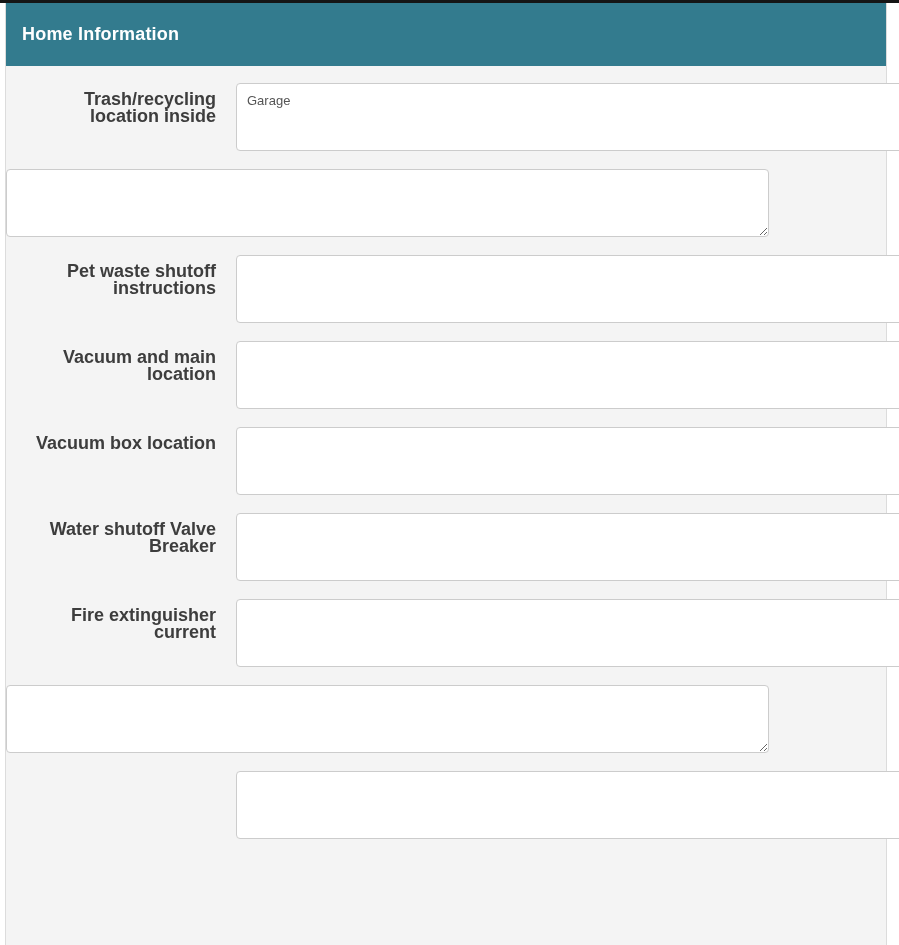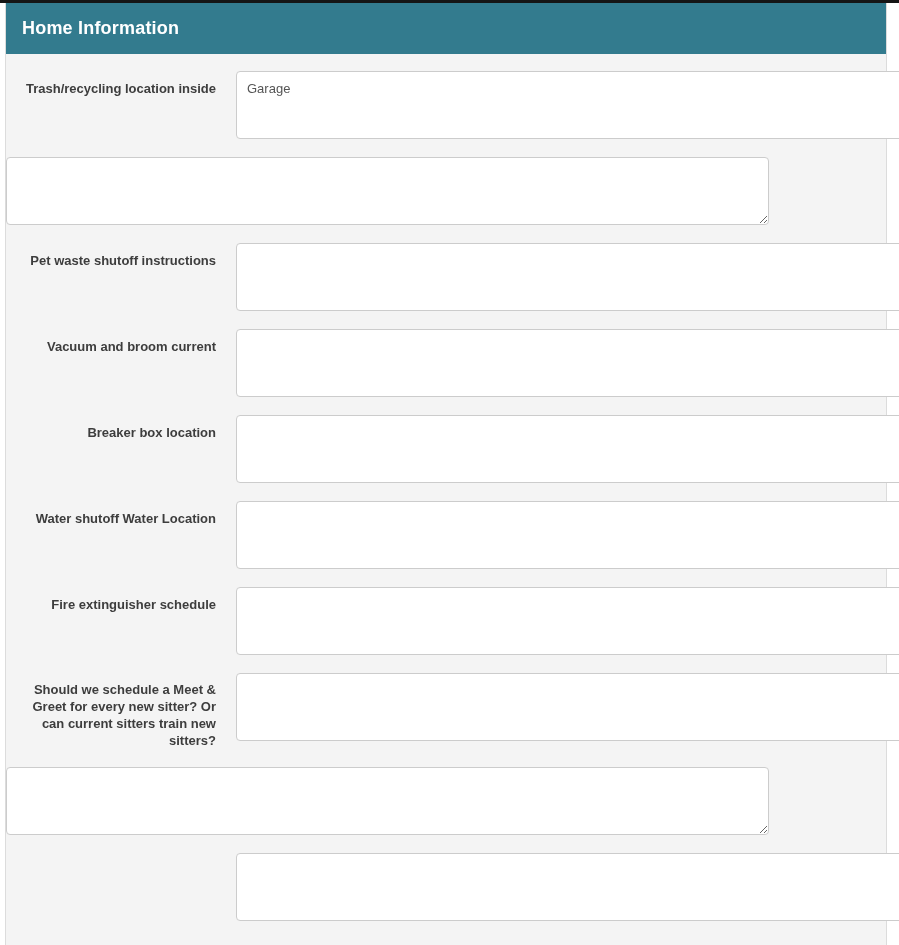--- a/index.html
+++ b/index.html
@@ -15,21 +15,21 @@
   }
   .panel {
     margin-left: 5px;
     width: 882px;
     min-height: 942px;
     background: #f4f4f4;
     border-left: 1px solid #dcdcdc;
     border-right: 1px solid #dcdcdc;
   }
   .panel-header {
-    height: 51px;
+    height: 63px;
     background: #337b8e;
     display: flex;
     align-items: center;
     padding: 0 16px;
   }
   .panel-title {
     color: #ffffff;
     font-size: 18px;
     font-weight: 700;
     letter-spacing: 0.2px;
@@ -42,21 +42,21 @@
     align-items: flex-start;
     margin-bottom: 18px;
   }
   .label-col {
     width: 230px;
     padding: 8px 20px 0 10px;
     text-align: right;
     flex: 0 0 auto;
   }
   .field-label {
-    font-size: 13px;
+    font-size: 18px;
     font-weight: 700;
     color: #3d3d3d;
     line-height: 17px;
     display: inline-block;
   }
   .input-col {
     flex: 1 1 auto;
   }
   textarea.field-textarea {
     display: block;
@@ -103,63 +103,55 @@
     <div class="label-col">
       <span class="field-label">Pet waste shutoff instructions</span>
     </div>
     <div class="input-col">
       <textarea class="field-textarea" style=""></textarea>
     </div>
   </div>
 
   <div class="form-row">
     <div class="label-col">
-      <span class="field-label">Vacuum and broom current</span>
+      <span class="field-label">Vacuum and main location</span>
     </div>
     <div class="input-col">
       <textarea class="field-textarea" style=""></textarea>
     </div>
   </div>
 
   <div class="form-row">
     <div class="label-col">
-      <span class="field-label">Breaker box location</span>
+      <span class="field-label">Vacuum box location</span>
     </div>
     <div class="input-col">
       <textarea class="field-textarea" style=""></textarea>
     </div>
   </div>
 
   <div class="form-row">
     <div class="label-col">
-      <span class="field-label">Water shutoff Water Location</span>
+      <span class="field-label">Water shutoff Valve Breaker</span>
     </div>
     <div class="input-col">
       <textarea class="field-textarea" style=""></textarea>
     </div>
   </div>
 
   <div class="form-row">
     <div class="label-col">
-      <span class="field-label">Fire extinguisher schedule</span>
+      <span class="field-label">Fire extinguisher current</span>
     </div>
     <div class="input-col">
       <textarea class="field-textarea" style=""></textarea>
     </div>
   </div>
 
 
-  <div class="form-row">
-    <div class="label-col">
-      <span class="field-label">Should we schedule a Meet &amp; Greet for every new sitter? Or can current sitters train new sitters?</span>
-    </div>
-    <div class="input-col">
-      <textarea class="field-textarea" style=""></textarea>
-    </div>
-  </div>
 
   <div class="form-row">
     <div class="input-col">
       <textarea class="field-textarea" style=""></textarea>
     </div>
   </div>
 
   <div class="form-row">
     <div class="label-col">
       

